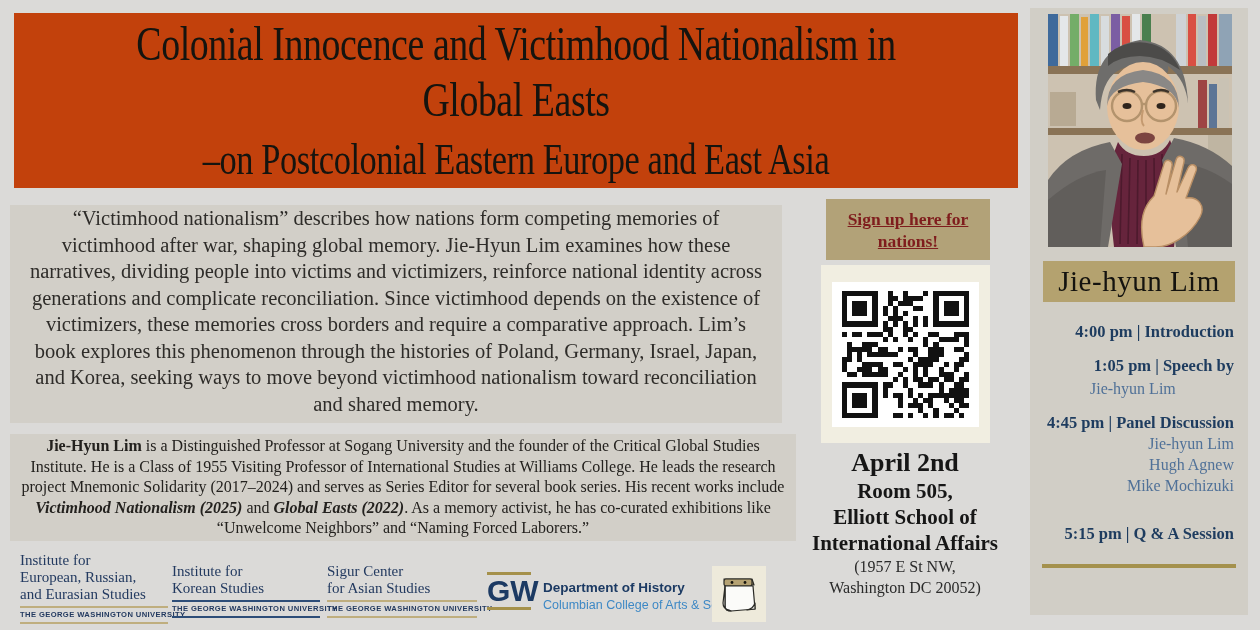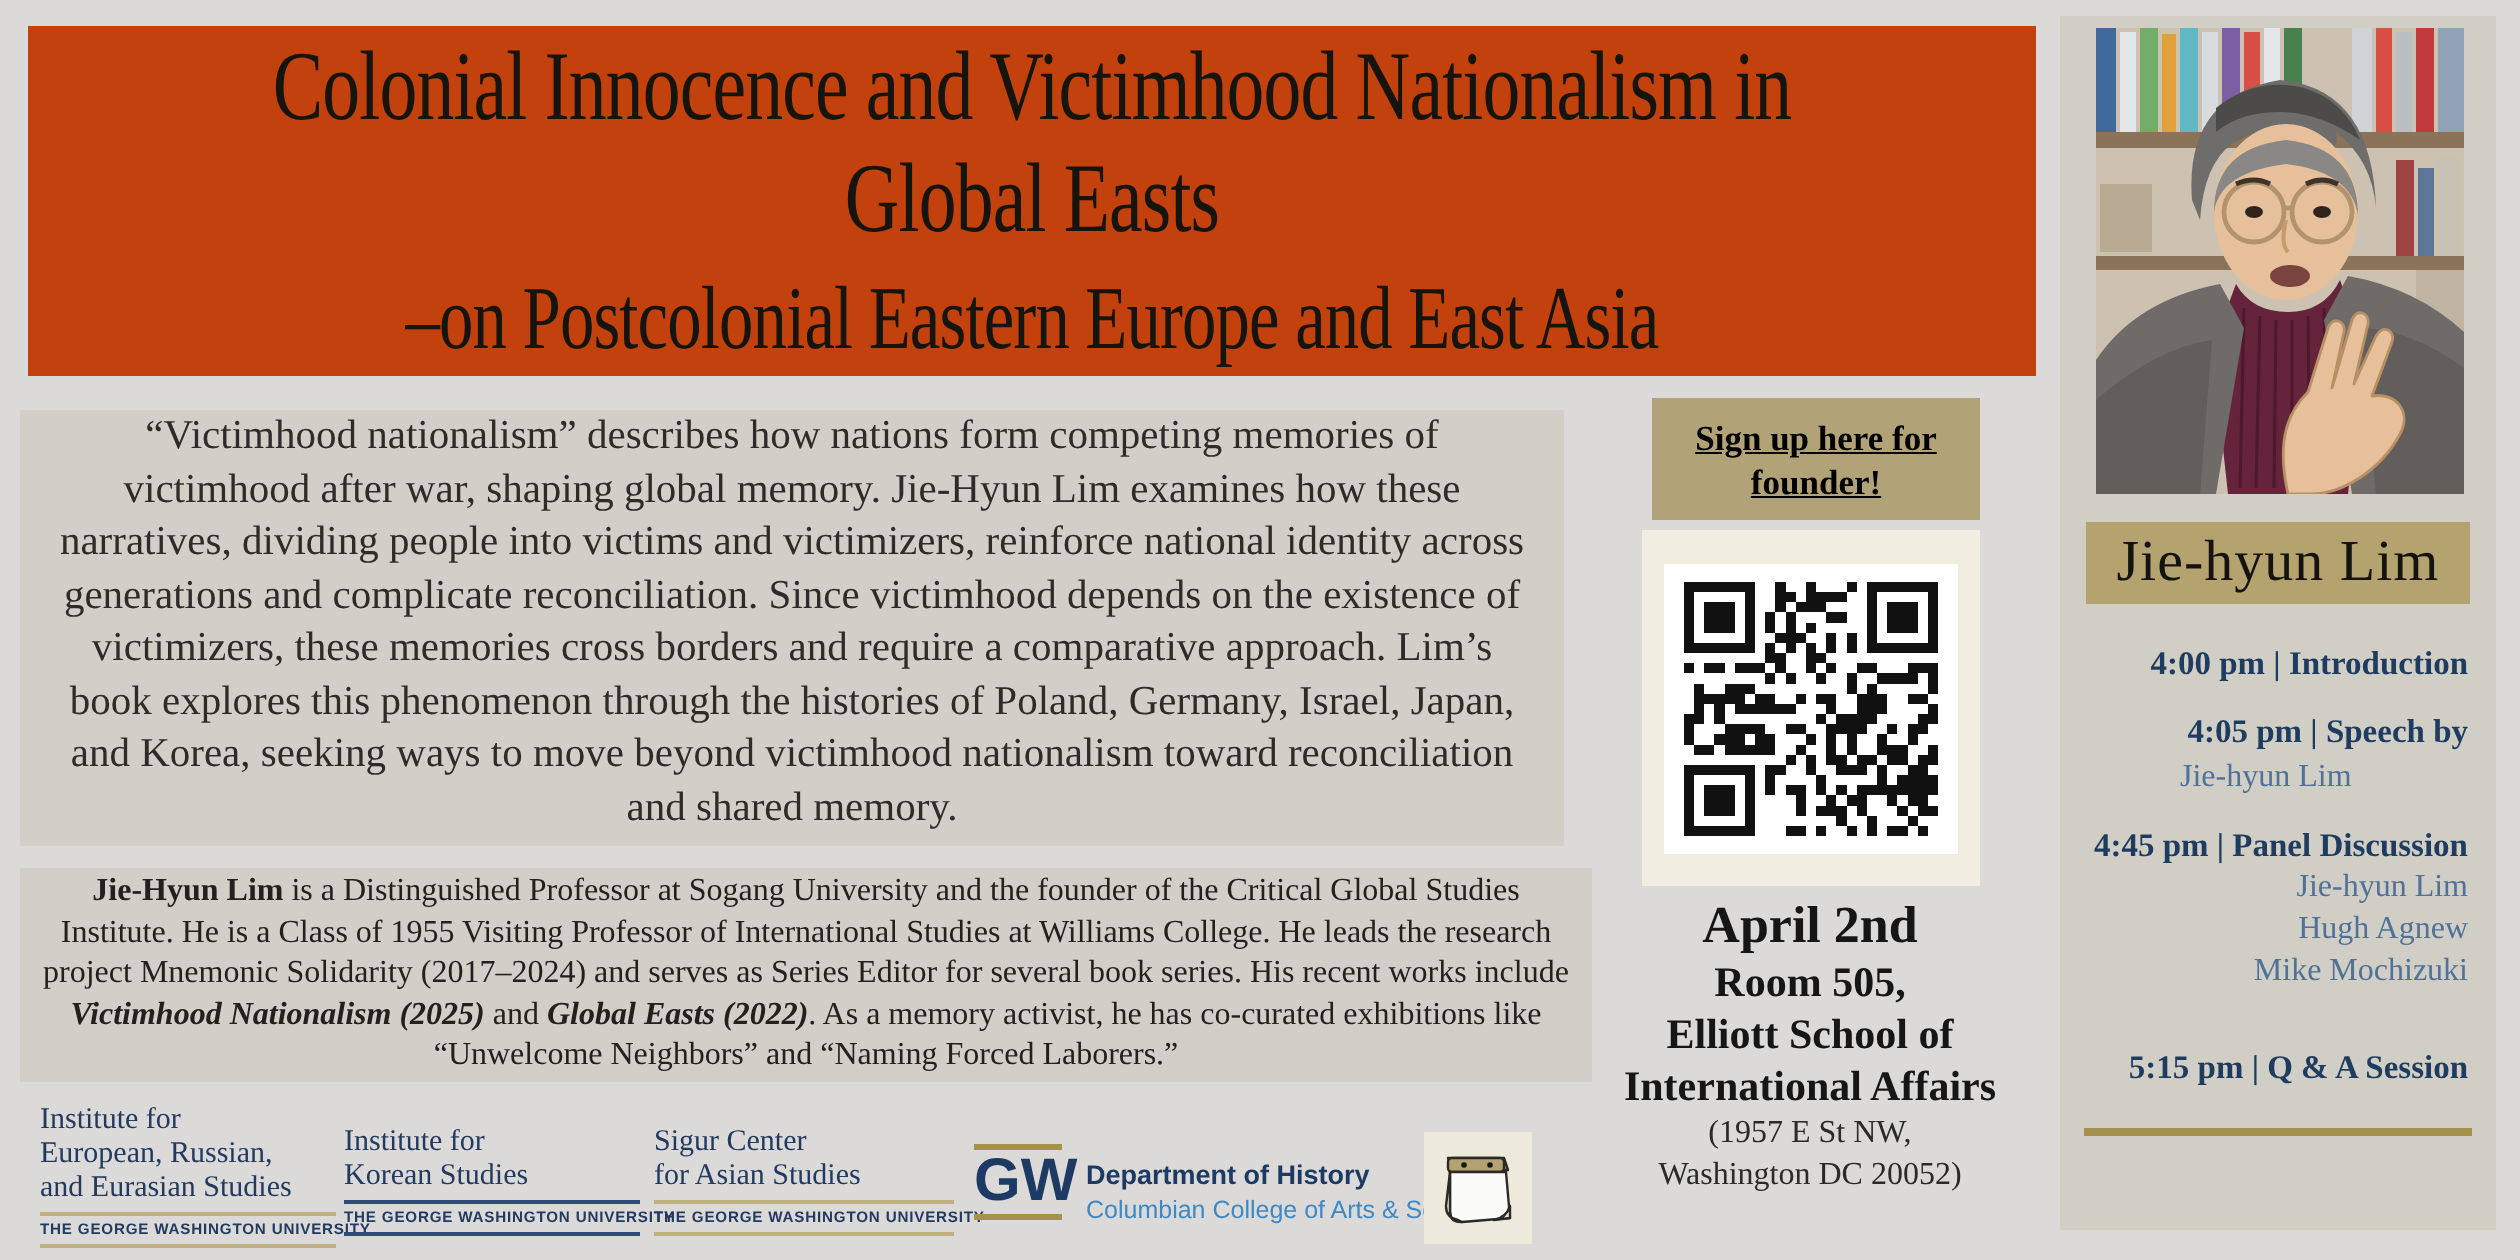--- a/index.html
+++ b/index.html
@@ -59,21 +59,21 @@
   .dept-line2 { font-family:"Liberation Sans", sans-serif; font-size:12.5px; color:#3d88c5; margin-top:3px; }
   .calendar-box { left:712px; top:566px; width:54px; height:56px; background:#eeeadb;
     display:flex; align-items:center; justify-content:center; }
 
   
   .signup-box {
     left:826px; top:199px; width:164px; height:61px; background:#b2a278;
     display:flex; align-items:center; justify-content:center; text-align:center;
   }
   .signup-link {
-    font-size:17.5px; font-weight:700; color:#000000; text-decoration:underline;
+    font-size:17.5px; font-weight:700; color:#7f1d1d; text-decoration:underline;
     line-height:22px; cursor:pointer;
   }
   .qr-box { left:821px; top:265px; width:169px; height:178px; background:#f1eee1; }
   .qr-white { position:absolute; left:11px; top:17px; width:147px; height:145px; background:#ffffff; }
   .qr-white svg { position:absolute; left:9px; top:9px; width:129px; height:127px; }
 
   .event-details { left:798px; top:448px; width:214px; text-align:center; color:#161616; }
   .ev-date { font-size:26px; font-weight:700; line-height:30px; }
   .ev-room, .ev-venue { font-size:21px; font-weight:700; line-height:26px; }
   .ev-addr { font-size:16px; line-height:21px; color:#2a2a2a; }
@@ -156,21 +156,21 @@
       <circle cx="13" cy="9.5" r="1.4" fill="#17150f" stroke="none"></circle>
       <circle cx="26" cy="9.5" r="1.4" fill="#17150f" stroke="none"></circle>
       <path d="M6 13 L34 13 L36 36 L12 38 Q6 38 6 33 Z" fill="#fbfbf9"></path>
       <path d="M6 13 L4 30 Q4 36 10 37 L12 38 Q6 38 6 33 Z" fill="#e7e5df"></path>
       <path d="M28 37 Q34 36 36 30 L36 36 Z" fill="#e7e5df"></path>
     </g>
   </svg>
 </div>
 
 <div class="abs signup-box">
-  <a class="signup-link"><span>Sign up here for</span><br><span>founder!</span></a>
+  <a class="signup-link"><span>Sign up here for</span><br><span>nations!</span></a>
 </div>
 
 <div class="abs qr-box">
   <div class="qr-white">
     <svg id="qr-svg" viewBox="0 0 25 25" shape-rendering="crispEdges">
         <rect x="9" y="0" width="1" height="1" fill="#111"></rect>
         <rect x="12" y="0" width="1" height="1" fill="#111"></rect>
         <rect x="16" y="0" width="1" height="1" fill="#111"></rect>
         <rect x="9" y="1" width="1" height="1" fill="#111"></rect>
         <rect x="10" y="1" width="1" height="1" fill="#111"></rect>
@@ -557,21 +557,21 @@
       </g>
     </svg>
   </div>
 
   <div class="name-banner">
     <span>Jie-hyun Lim</span>
   </div>
 
   <div class="sched">
     <div class="time-line mt8">4:00 pm | Introduction</div>
-    <div class="time-line mt14">4:05 pm | Speech by</div>
+    <div class="time-line mt14">1:05 pm | Speech by</div>
     <div class="name-line name-left mt2">Jie-hyun Lim</div>
     <div class="time-line mt14">4:45 pm | Panel Discussion</div>
     <div class="name-line">Jie-hyun Lim</div>
     <div class="name-line">Hugh Agnew</div>
     <div class="name-line">Mike Mochizuki</div>
     <div class="time-line mt26">5:15 pm | Q &amp; A Session</div>
   </div>
 
   <div class="gold-rule"></div>
 </div>

